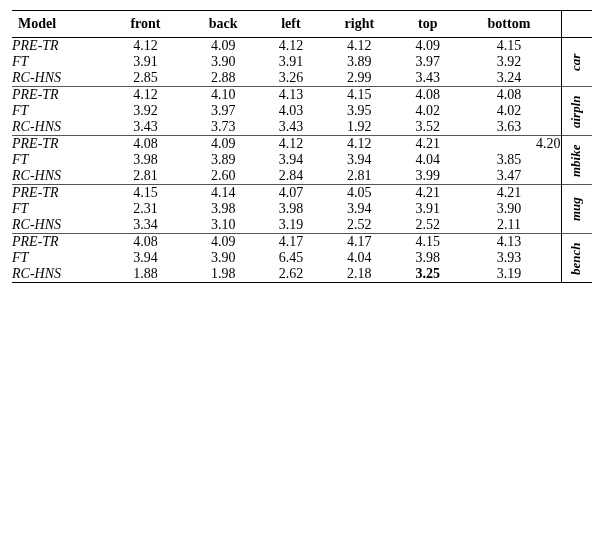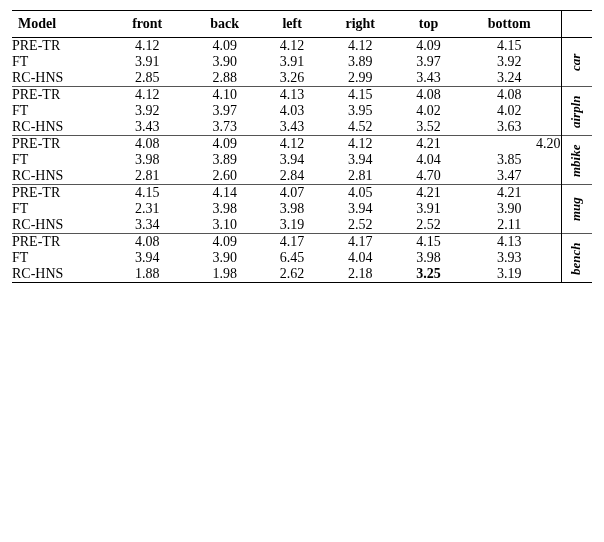--- a/index.html
+++ b/index.html
@@ -30,20 +30,21 @@
     }
     thead tr th:first-child {
       text-align: left;
     }
     tbody td {
       padding: 2px 8px;
       text-align: center;
     }
     tbody td:first-child {
       text-align: left;
+      font-style: italic;
     }
     .outer-table {
       width: 100%;
       border-collapse: collapse;
     }
     .outer-table > tbody > tr > td {
       padding: 0;
       vertical-align: middle;
     }
     .header-row th {
@@ -131,21 +132,21 @@
           <td>4.03</td>
           <td>3.95</td>
           <td>4.02</td>
           <td>4.02</td>
         </tr>
         <tr>
           <td style="text-align: left;">RC-HNS</td>
           <td>3.43</td>
           <td>3.73</td>
           <td>3.43</td>
-          <td>4.52</td>
+          <td>1.92</td>
           <td>3.52</td>
           <td>3.63</td>
         </tr>
         <tr style="border-top: 1px solid rgb(153, 153, 153);">
           <td style="text-align: left; border-top: 1px solid rgb(85, 85, 85);">PRE-TR</td>
           <td style="border-top: 1px solid rgb(85, 85, 85);">4.08</td>
           <td style="border-top: 1px solid rgb(85, 85, 85);">4.09</td>
           <td style="border-top: 1px solid rgb(85, 85, 85);">4.12</td>
           <td style="border-top: 1px solid rgb(85, 85, 85);">4.12</td>
           <td style="border-top: 1px solid rgb(85, 85, 85);">4.21</td>
@@ -160,21 +161,21 @@
           <td>3.94</td>
           <td>4.04</td>
           <td>3.85</td>
         </tr>
         <tr>
           <td style="text-align: left;">RC-HNS</td>
           <td>2.81</td>
           <td>2.60</td>
           <td>2.84</td>
           <td>2.81</td>
-          <td>4.70</td>
+          <td>3.99</td>
           <td>3.47</td>
         </tr>
         <tr style="border-top: 1px solid rgb(153, 153, 153);">
           <td style="text-align: left; border-top: 1px solid rgb(85, 85, 85);">PRE-TR</td>
           <td style="border-top: 1px solid rgb(85, 85, 85);">4.15</td>
           <td style="border-top: 1px solid rgb(85, 85, 85);">4.14</td>
           <td style="border-top: 1px solid rgb(85, 85, 85);">4.07</td>
           <td style="border-top: 1px solid rgb(85, 85, 85);">4.05</td>
           <td style="border-top: 1px solid rgb(85, 85, 85);">4.21</td>
           <td style="border-top: 1px solid rgb(85, 85, 85);">4.21</td>

